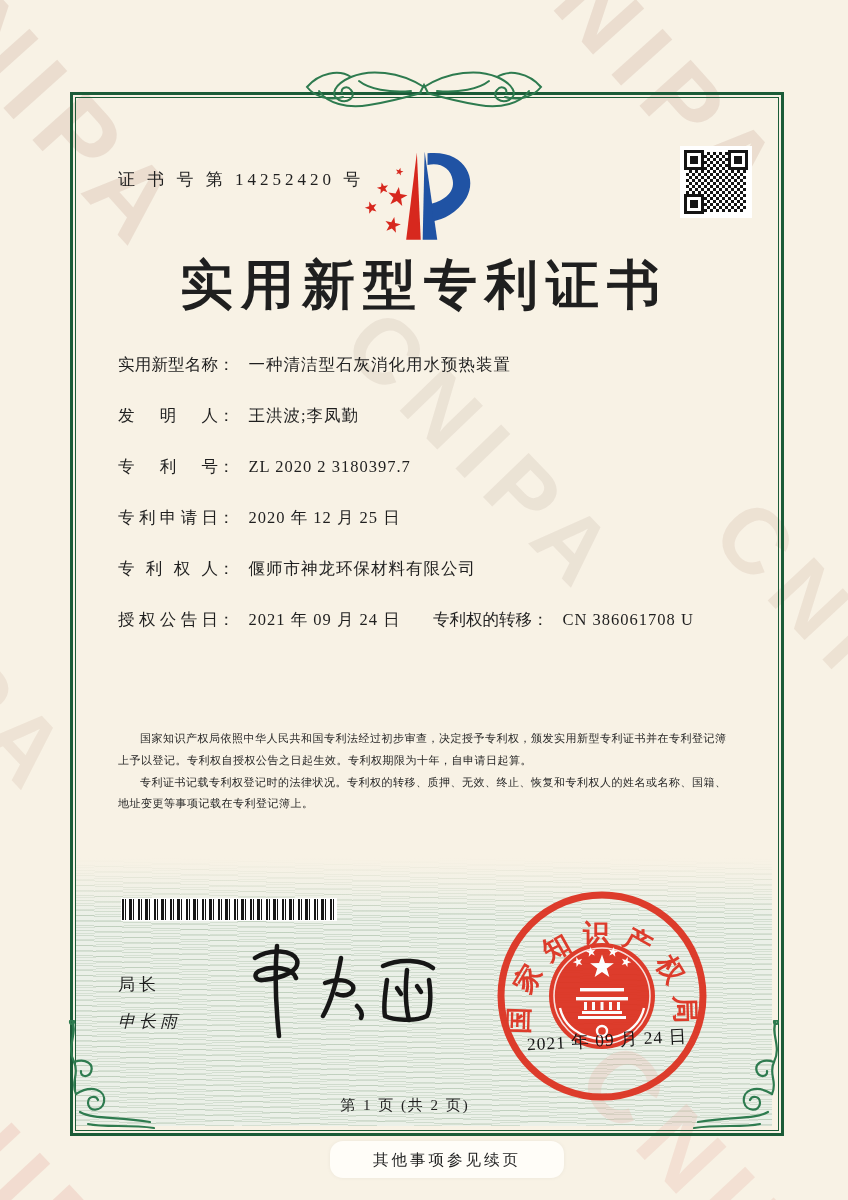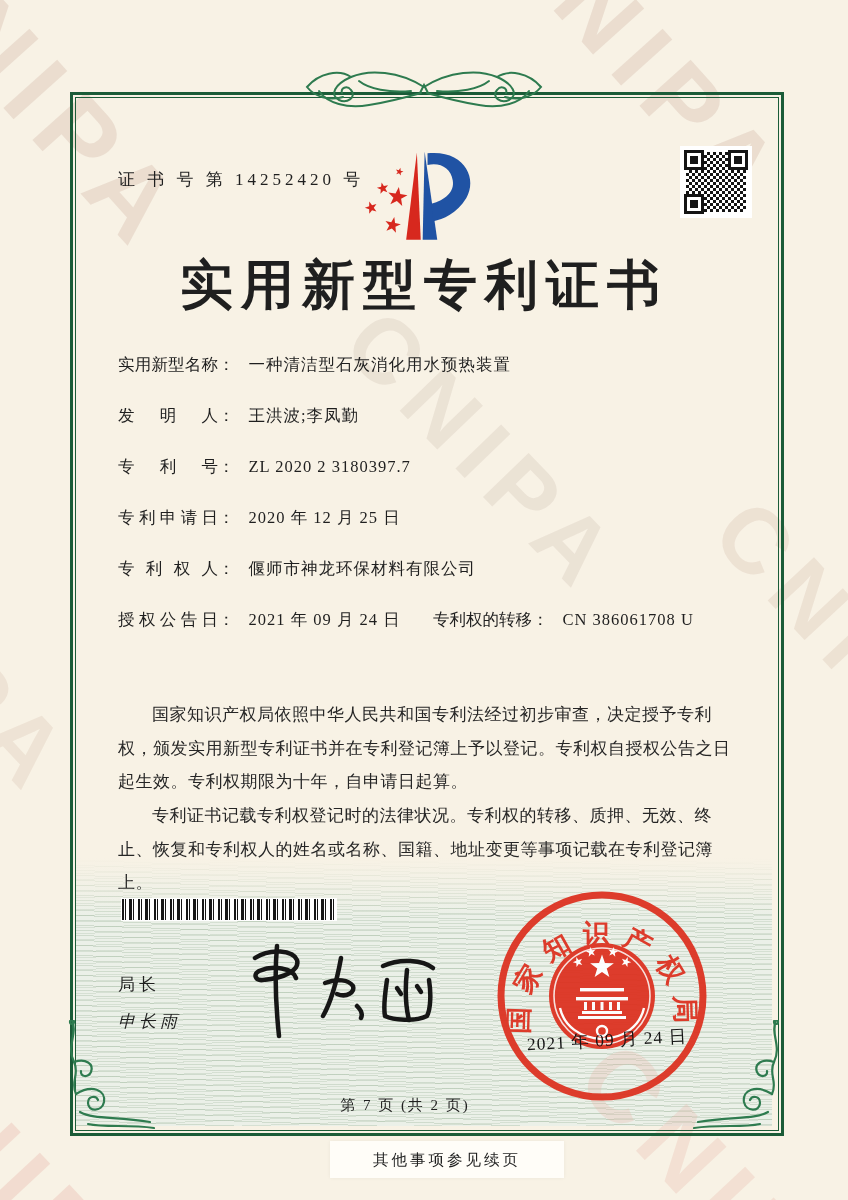--- a/index.html
+++ b/index.html
@@ -38,41 +38,41 @@
 
   
   .fields{position:absolute;left:118px;top:356px;width:620px;font-size:16.5px;z-index:5;}
   .frow{margin-bottom:33px;line-height:18px;white-space:nowrap;}
   .flabel{display:inline-block;width:100px;text-align:justify;text-align-last:justify;vertical-align:top;}
   .fcolon{display:inline-block;margin-right:14px;}
   .fvalue{letter-spacing:1px;}
   .grant-col1{display:inline-block;width:315px;}
 
   
-  .paras{position:absolute;left:118px;top:698px;width:616px;font-size:17px;line-height:1.98;z-index:5;color:#262626;}
+  .paras{position:absolute;left:118px;top:728px;width:616px;font-size:11px;line-height:1.98;z-index:5;color:#262626;}
   .paras p{margin:0;text-indent:2em;letter-spacing:0.5px;}
 
   
   .barcode{position:absolute;left:121px;top:898px;width:214px;height:21px;background:#fff;padding:1px;z-index:5;}
   .barcode-inner{width:100%;height:100%;
      background:repeating-linear-gradient(90deg,#161616 0 2px,#fff 2px 3px,#161616 3px 4px,#fff 4px 7px,#161616 7px 10px,#fff 10px 11px,#161616 11px 12px,#fff 12px 16px);}
   .signer-title{position:absolute;left:118px;top:973px;font-size:17px;letter-spacing:4px;z-index:5;}
   .signer-name{position:absolute;left:118px;top:1010px;font-size:17px;letter-spacing:4px;z-index:5;font-style:italic;}
   .signature{position:absolute;left:225px;top:928px;width:220px;height:115px;z-index:6;}
 
   .seal{position:absolute;left:494px;top:888px;width:216px;height:216px;z-index:6;opacity:0.93;}
   .seal-date{position:absolute;left:512px;top:1028px;width:190px;text-align:center;font-size:17.5px;
              color:#151515;letter-spacing:1px;transform:rotate(-3deg);z-index:7;white-space:nowrap;}
 
   .page-info{position:absolute;left:280px;top:1096px;width:250px;text-align:center;font-size:15px;
              letter-spacing:2px;z-index:5;}
 
   .footer-note{position:absolute;left:330px;top:1141px;width:234px;height:37px;background:#fffdf8;
                text-align:center;line-height:37px;font-size:15.5px;letter-spacing:3px;z-index:5;
-               box-shadow:0 0 4px rgba(0,0,0,0.05);}
+               box-shadow:0 0 4px rgba(0,0,0,0.05);border-radius:13px;}
 </style>
 </head>
 <body>
 
 <div class="page">
 
   <div class="wm" style="left:-50px;top:-95px;font-size:105px;transform:rotate(48deg);">CNIPA</div>
   <div class="wm" style="left:560px;top:-120px;font-size:100px;transform:rotate(48deg);">CNIPA</div>
   <div class="wm" style="left:400px;top:290px;font-size:92px;transform:rotate(46deg);color:rgba(190,175,160,0.22);">CNIPA</div>
   <div class="wm" style="left:-150px;top:478px;font-size:96px;transform:rotate(47deg);color:rgba(198,170,150,0.20);">CNIPA</div>
@@ -226,17 +226,17 @@
       <g stroke="#fff" fill="none" stroke-width="2.4">
         <path d="M66,120 C70,138 86,150 108,151"></path>
         <path d="M150,120 C146,138 130,150 108,151"></path>
         <circle cx="108" cy="143" r="5"></circle>
       </g>
     </g>
   </svg>
 
   <div class="seal-date">2021 年 09 月 24 日</div>
 
-  <div class="page-info">第 7 页 (共 2 页)</div>
+  <div class="page-info">第 1 页 (共 2 页)</div>
 
   <div class="footer-note">其他事项参见续页</div>
 
 </div>
 
 </body></html>

